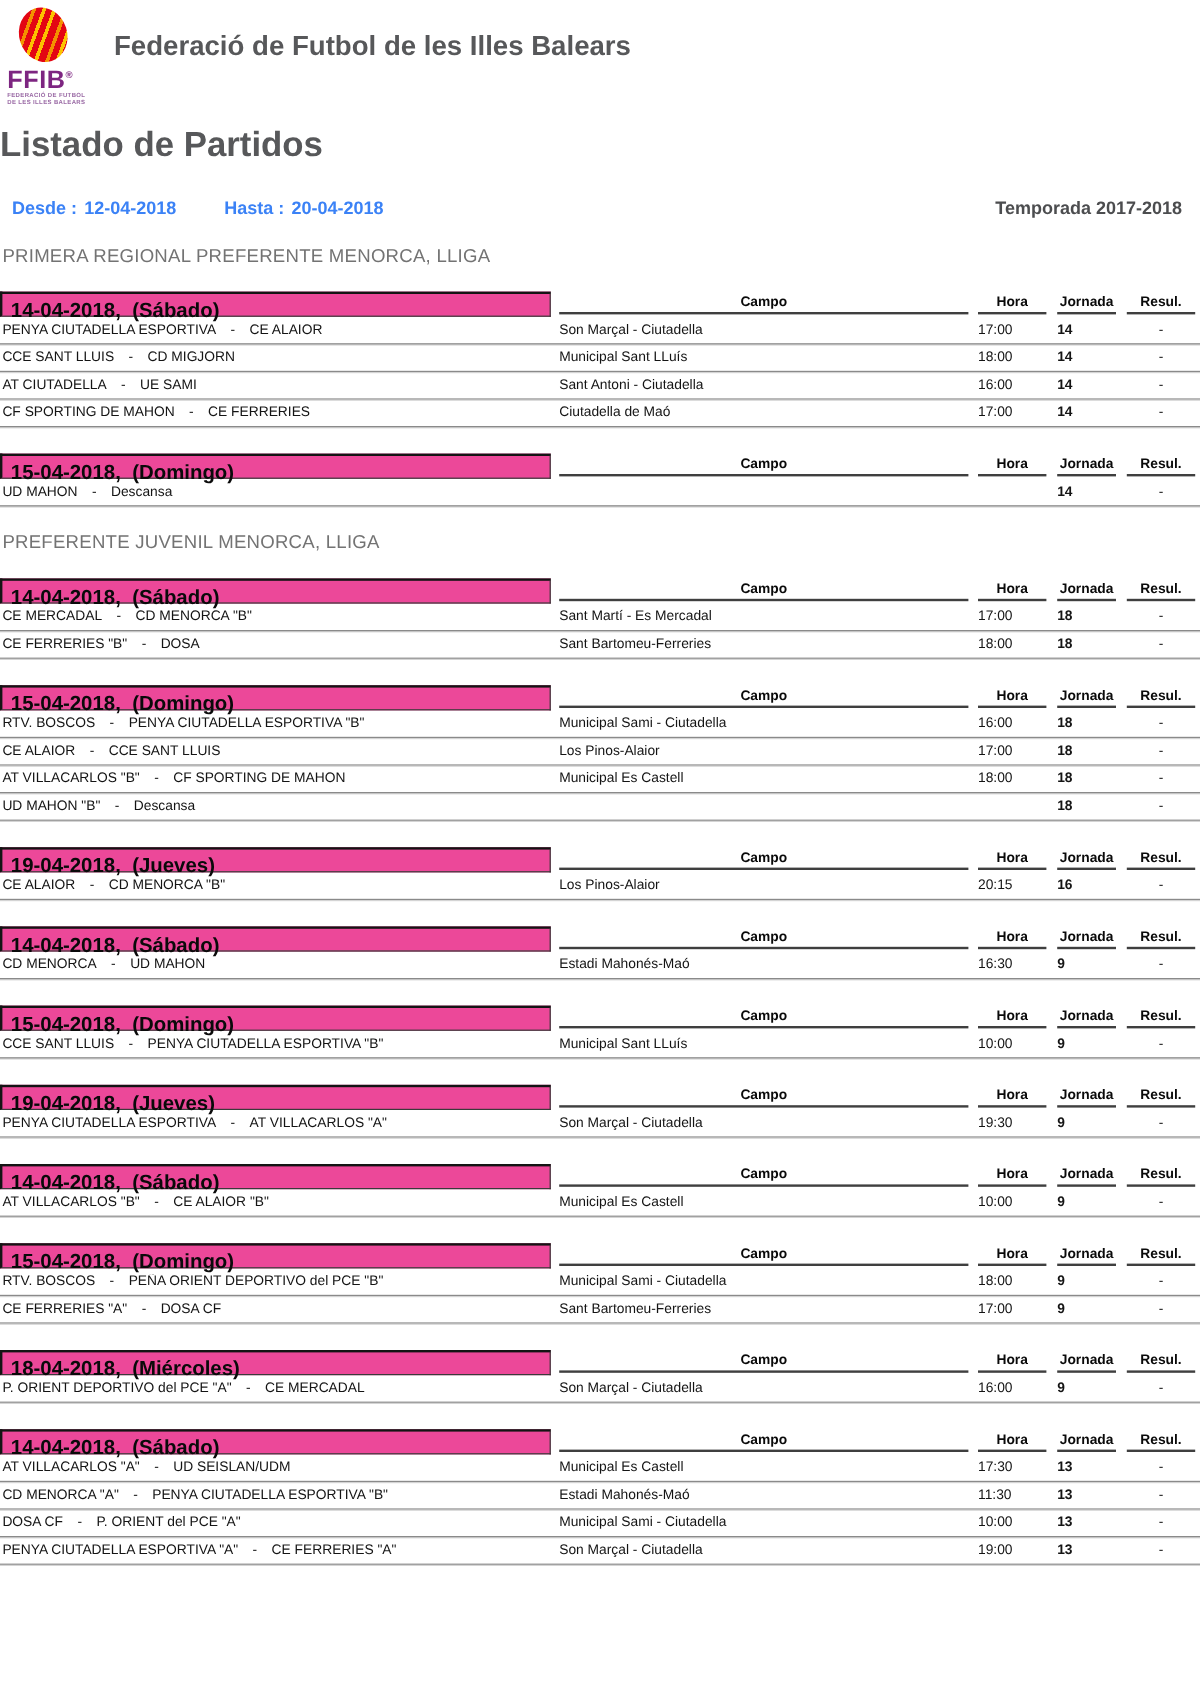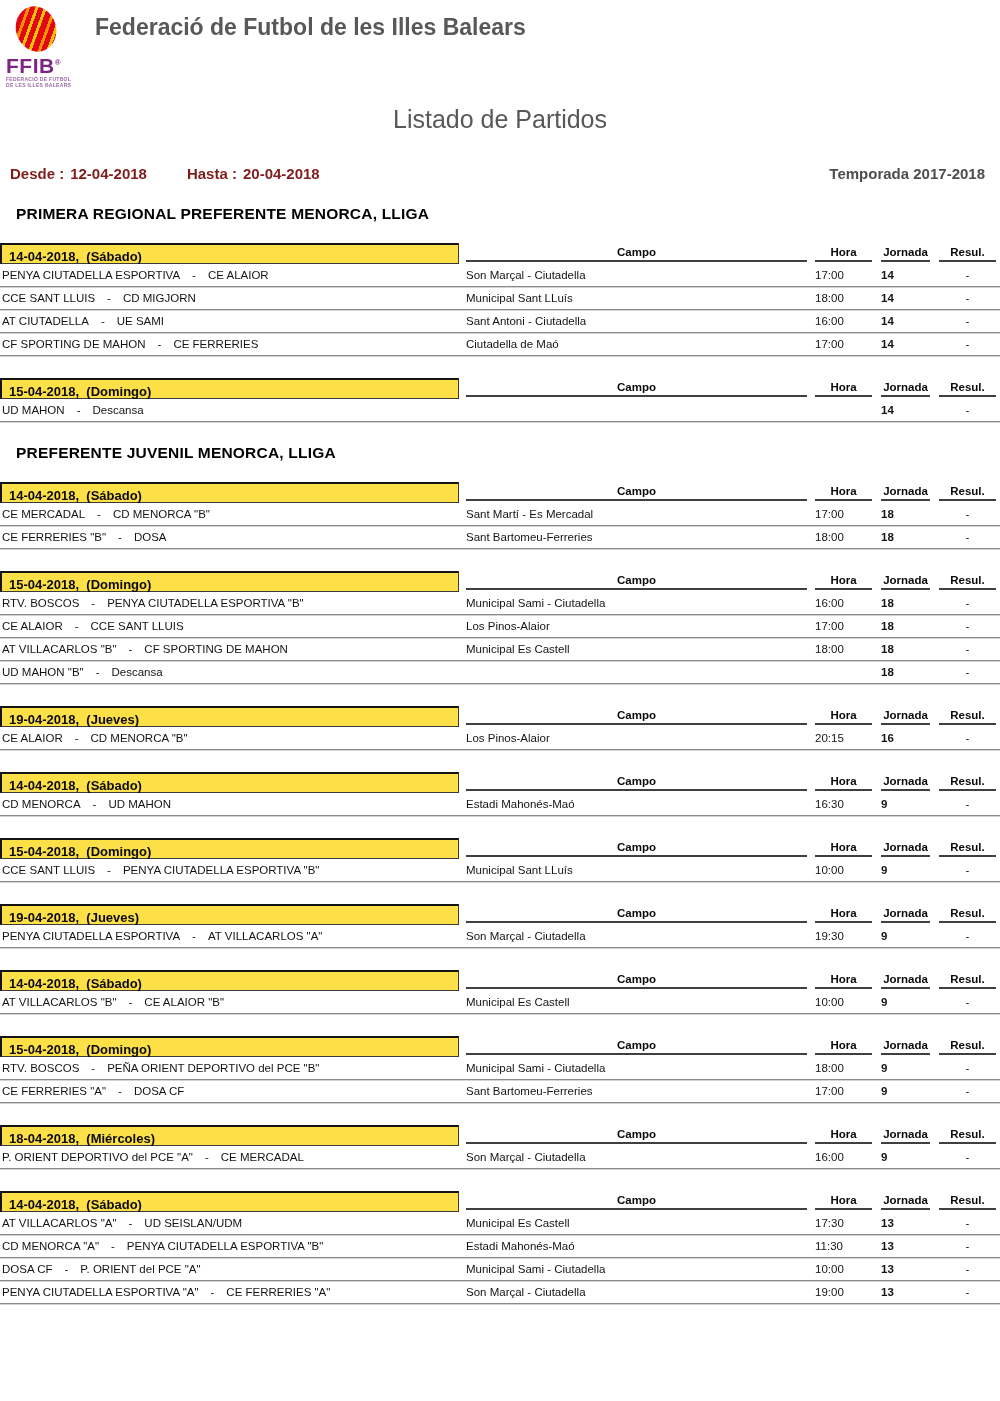--- a/index.html
+++ b/index.html
@@ -20,51 +20,51 @@
       #f39200 14px 17px, #e30613 17px 22px, #fcc200 22px 25px);
   }
   .logo-word {
     font-weight:bold; font-size:21px; letter-spacing:0.5px;
     color:#7d2581; line-height:20px; margin-top:1px;
   }
   .logo-reg { font-size:8px; vertical-align:super; }
   .logo-sub { font-size:5px; line-height:6px; color:#9a6aa5; font-weight:bold; letter-spacing:.3px; }
 
   .org-title {
-    position:absolute; left:95px; top:14px;
+    position:absolute; left:95px; top:25px;
     font-size:23px; font-weight:bold; color:#57585a;
   }
   .page-title {
-    position:absolute; left:0; right:0; top:105px; text-align:center;
-    font-size:25px; font-weight:normal; color:#57585a;
+    position:absolute; left:0; right:0; top:105px; text-align:left;
+    font-size:29px; font-weight:bold; color:#57585a;
   }
   .date-range {
     position:absolute; left:10px; top:165px;
-    font-size:15px; font-weight:bold; color:#7f1d1d;
+    font-size:15px; font-weight:bold; color:#3b82f6;
   }
   .date-range span { margin-right:6px; }
   .gap { display:inline-block; width:28px; }
   .temporada {
     position:absolute; right:15px; top:165px;
     font-size:15px; font-weight:bold; color:#4c4d4f;
   }
 
   
   .sections { padding:0; }
   .section-title {
-    font-size:15.5px; font-weight:bold; color:#000000;
-    margin:0 0 20px 16px; letter-spacing:.2px;
+    font-size:15.5px; font-weight:normal; color:#737373;
+    margin:0 0 20px 2px; letter-spacing:.2px;
   }
   .match-table { margin-bottom:22px; }
 
   .thead { display:flex; align-items:stretch; height:21px; }
   .date-box {
-    width:459px; background:#fde047;
+    width:459px; background:#ec4899;
     border:1px solid #3a3a3a; border-top:2px solid #141414; border-left:2px solid #141414;
-    font-size:13px; font-weight:bold; color:#0a0a0a;
+    font-size:17px; font-weight:bold; color:#0a0a0a;
     padding:4px 0 0 7px; white-space:pre;
   }
   .hcols { display:flex; flex:1; align-items:center; }
   .hcol {
     font-size:11.5px; font-weight:bold; color:#0a0a0a; text-align:center;
     border-bottom:2px solid #3f3f3f; padding-bottom:2px;
   }
   .hcol-campo  { width:341px; margin-left:7px; }
   .hcol-hora   { width:57px;  margin-left:8px; }
   .hcol-jornada{ width:49px;  margin-left:9px; }

